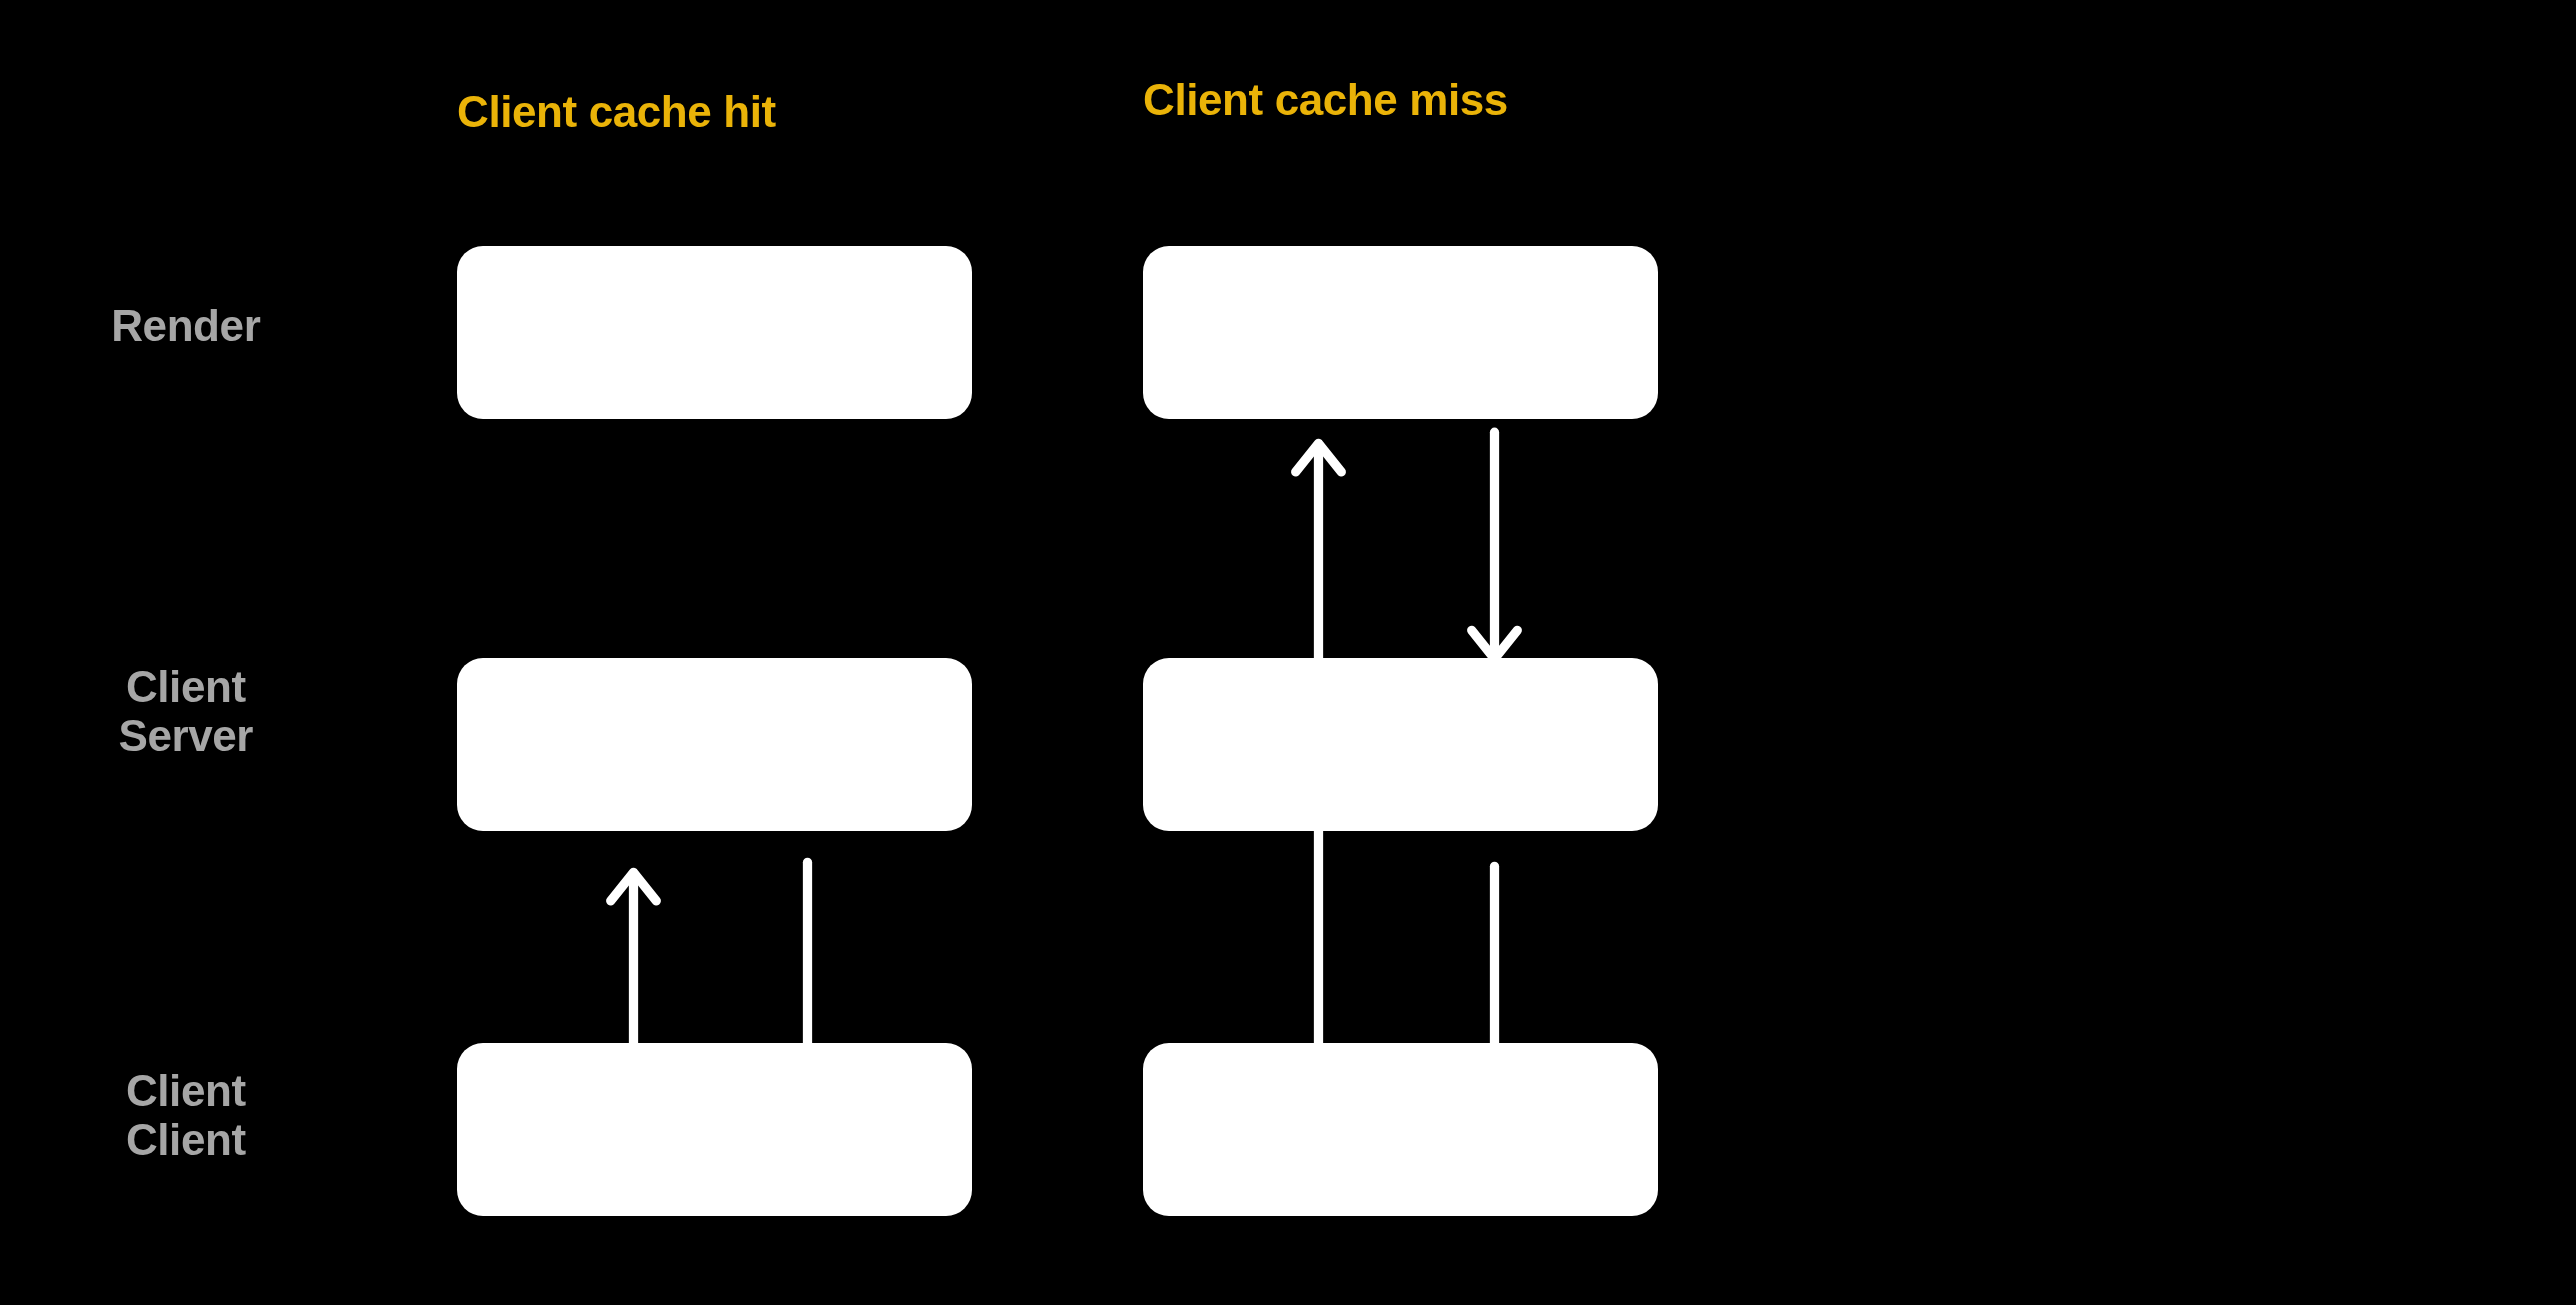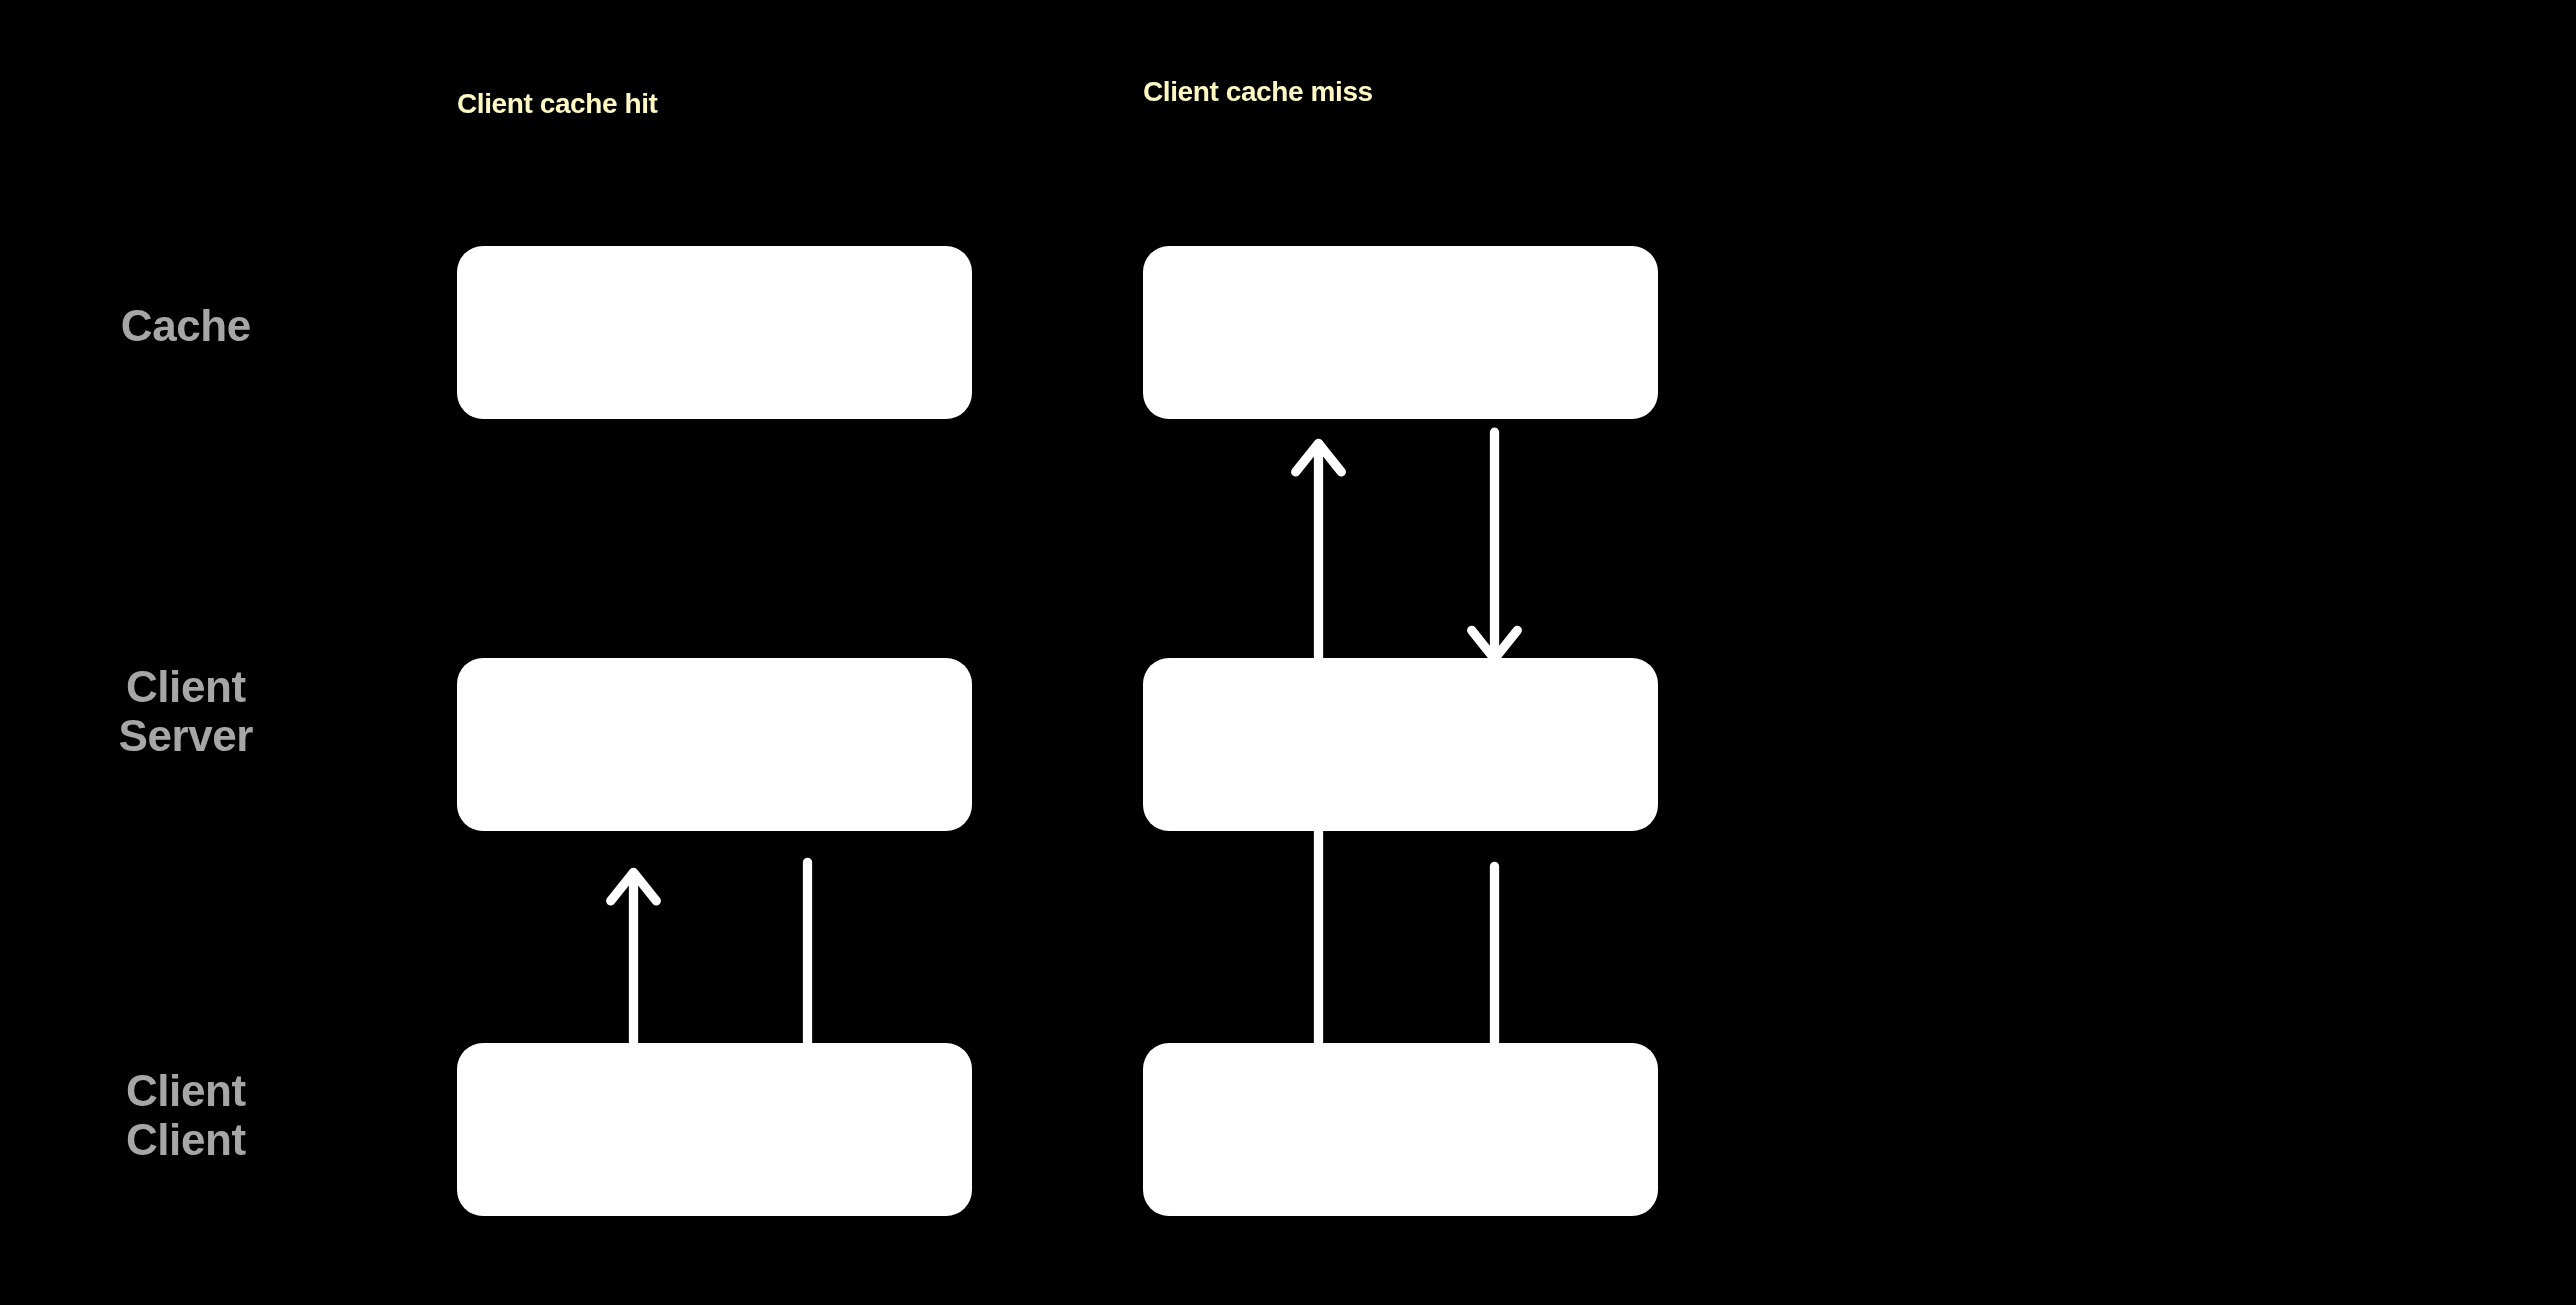--- a/index.html
+++ b/index.html
@@ -11,22 +11,22 @@
   }
   #stage{
     position:relative;
     width:2576px; height:1305px;
     background:#000000;
   }
 
   
   .col-header{
     position:absolute;
-    color:#fef9c3;
-    font-size:28px;
+    color:#eab308;
+    font-size:44px;
     font-weight:700;
     letter-spacing:-0.4px;
     white-space:nowrap;
     line-height:1;
   }
   #hdr-hit  { left:457px;  top:90px; }
   #hdr-miss { left:1143px; top:78px; }
 
   
   .row-label{
@@ -71,21 +71,21 @@
 </style>
 </head>
 <body>
 
 <div id="stage">
 
   <div class="col-header" id="hdr-hit">Client cache hit</div>
 
   <div class="col-header" id="hdr-miss">Client cache miss</div>
 
-  <div class="row-label" id="lbl-server">Cache</div>
+  <div class="row-label" id="lbl-server">Render</div>
 
   <div class="row-label" id="lbl-cache">
     <div>Client</div>
     <div>Server</div>
   </div>
 
   <div class="row-label" id="lbl-render">
     <div>Client</div>
     <div>Client</div>
   </div>

